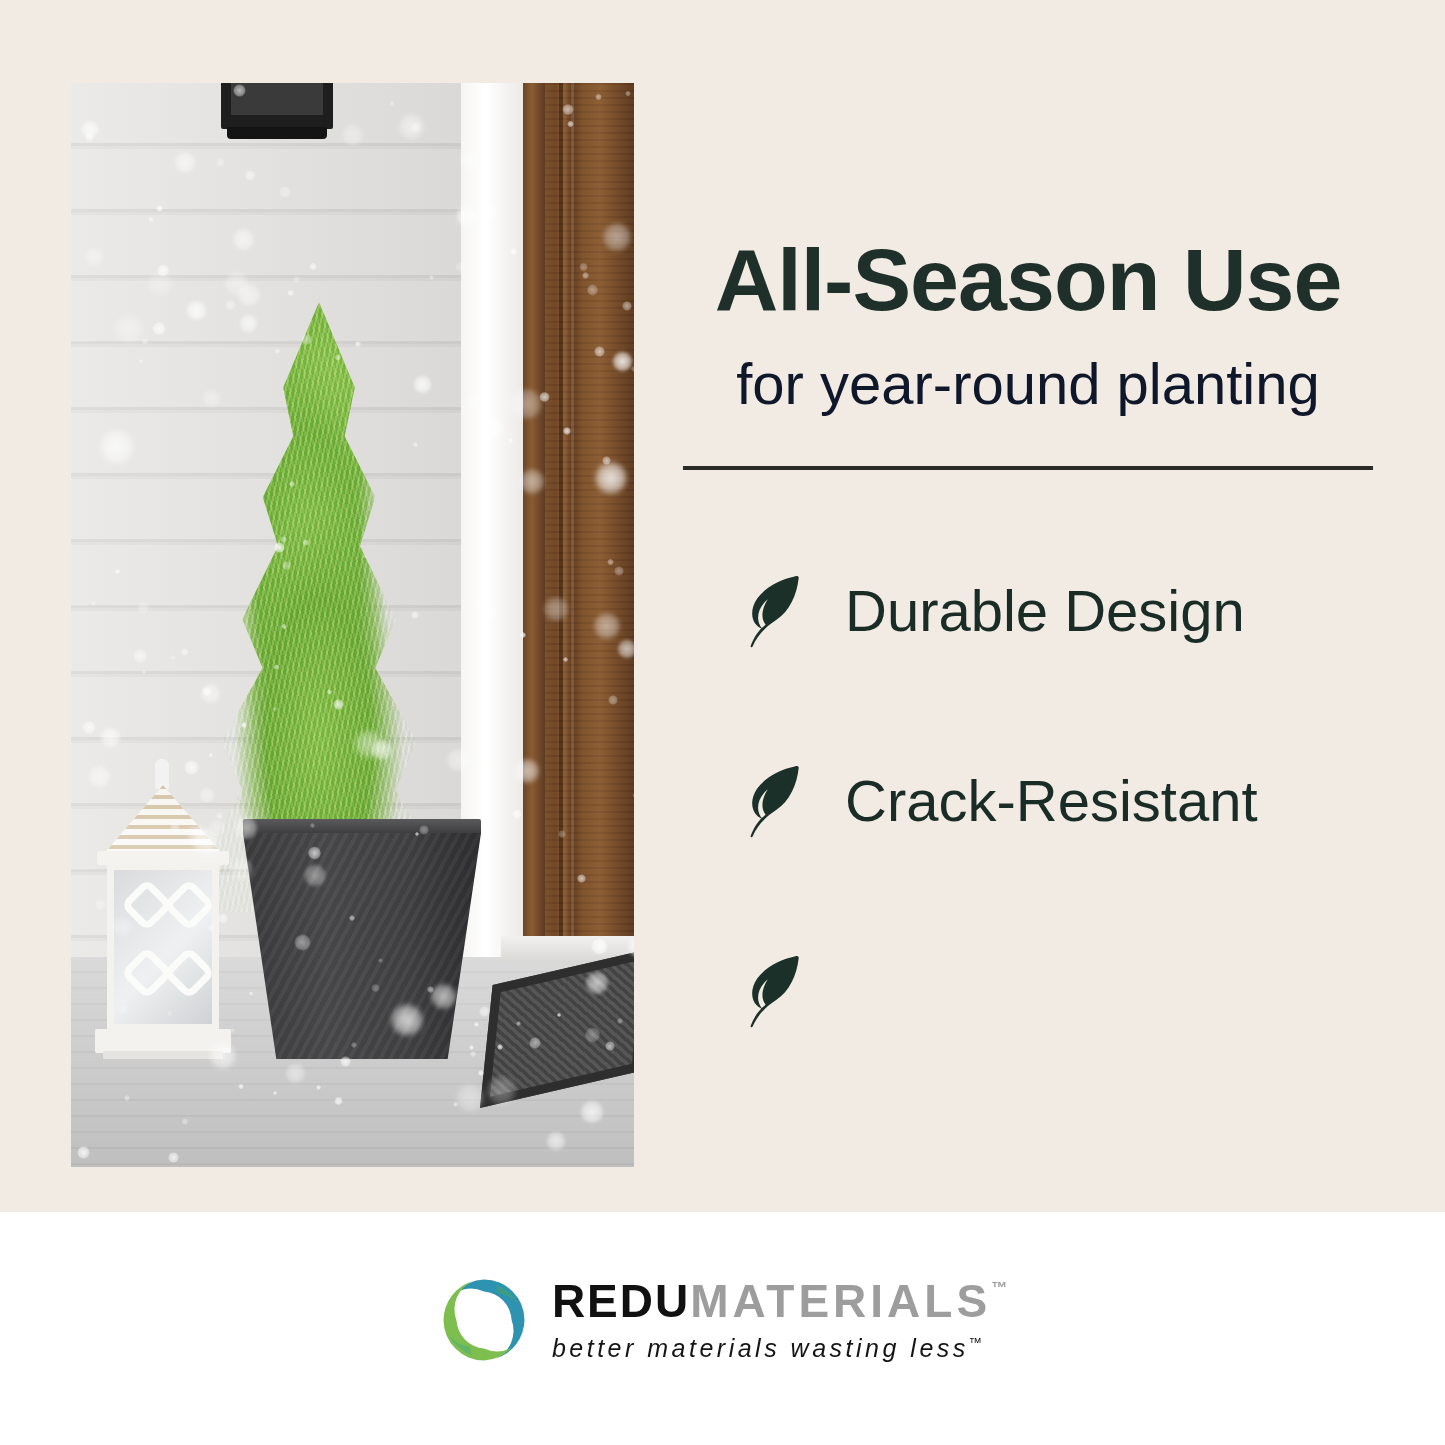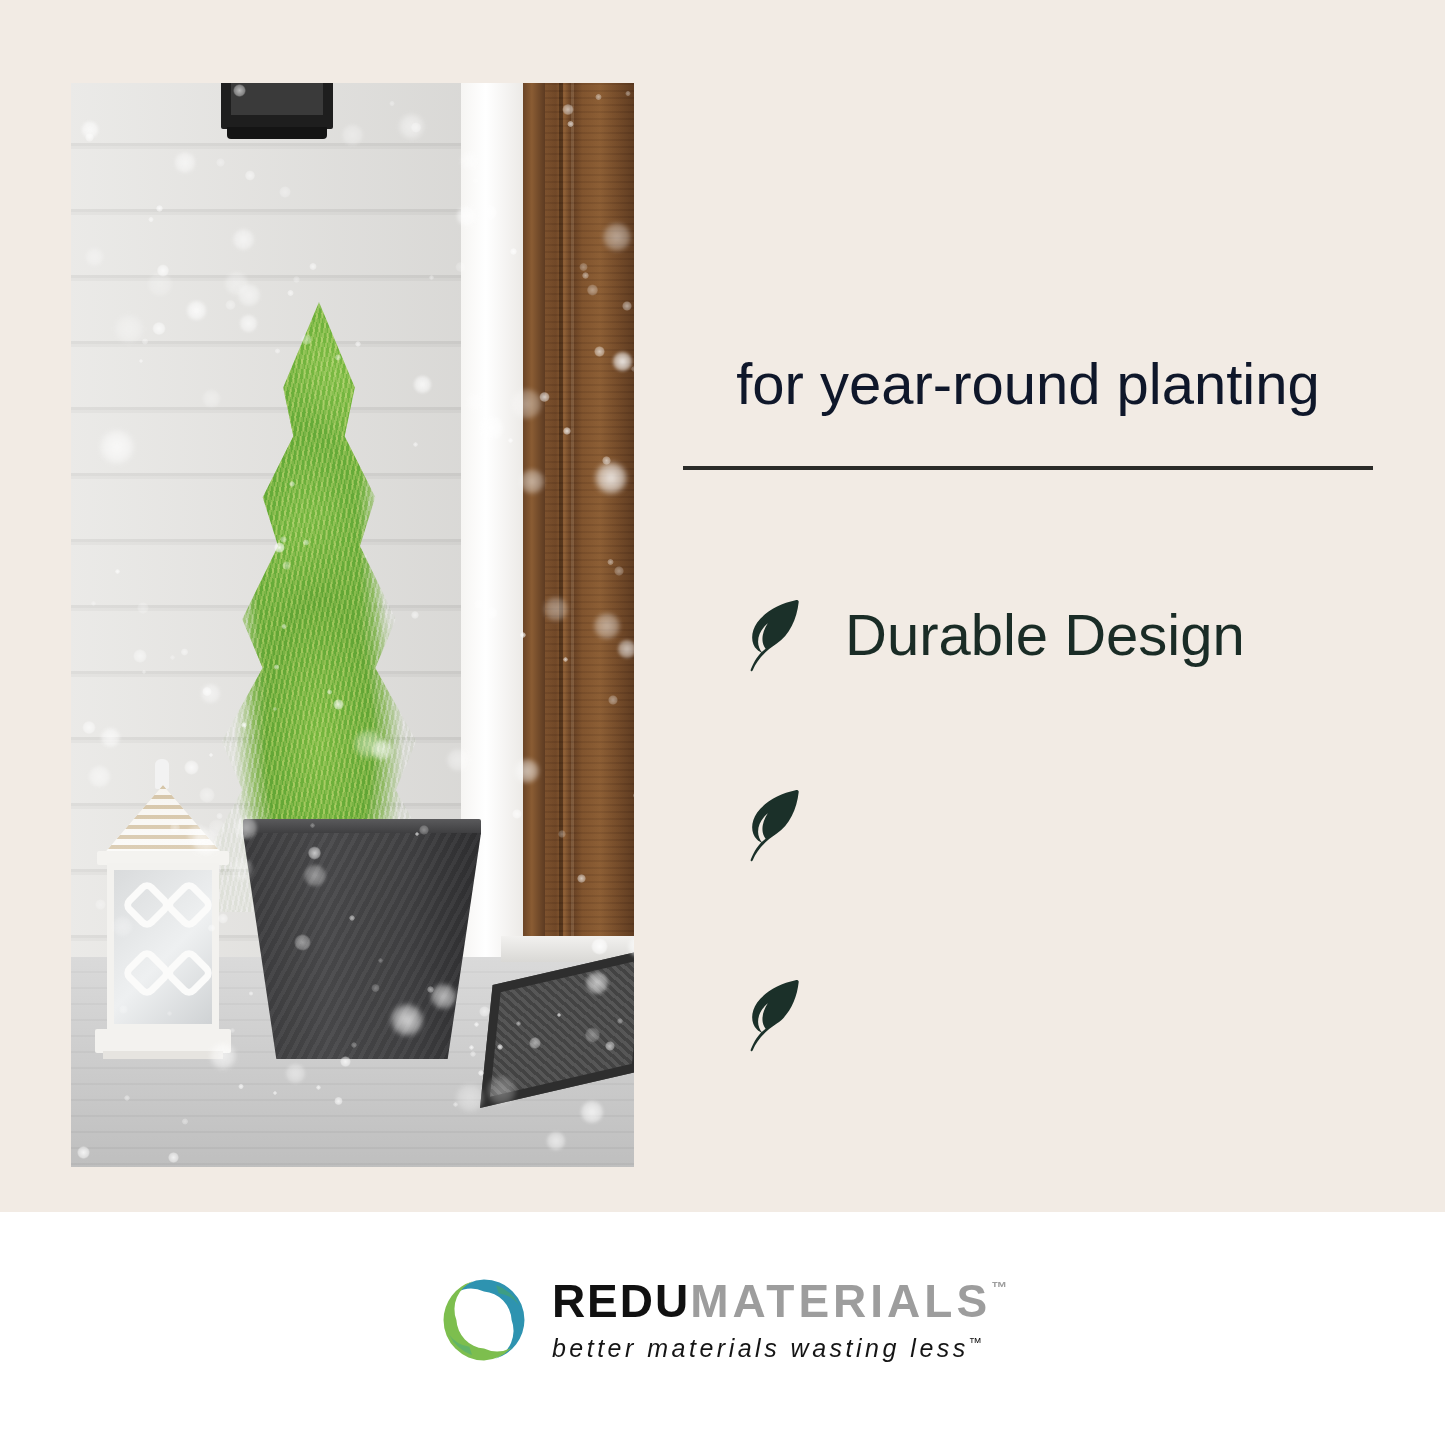--- a/index.html
+++ b/index.html
@@ -215,21 +215,21 @@
   .subhead{
     position:absolute; left:0; top:352px; width:690px;
     text-align:center; font-size:58px; font-weight:400; line-height:1.1;
     color:#0f172a;
   }
   .rule{
     position:absolute; left:0; top:466px; width:690px; height:4px;
     background:#2b2b28;
   }
 
-  .bullets{ position:absolute; left:0; top:540px; width:690px; }
+  .bullets{ position:absolute; left:0; top:516px; width:690px; }
   .bullet{
     display:flex; align-items:center; height:190px; padding-left:62px;
   }
   .leaf-icon{ width:56px; height:74px; flex:0 0 56px; }
   .bullet-label{
     margin-left:44px; font-size:58px; font-weight:400; color:#1A2C26; line-height:1;
   }
 
   
   .footer{
@@ -469,20 +469,21 @@
           <i style="width: 5.08837px; height: 5.08837px; left: 67.8745%; top: 93.9662%; opacity: 0.54;"></i>
           <i style="width: 10.6141px; height: 10.6141px; left: 68.2442%; top: 16.4853%; opacity: 0.33;"></i>
           <i style="width: 4.18337px; height: 4.18337px; left: 24.4641%; top: 61.8275%; opacity: 0.75;"></i>
           <i style="width: 10.6277px; height: 10.6277px; left: 40.8976%; top: 23.1996%; opacity: 0.48;"></i>
           <i style="width: 10.3136px; height: 10.3136px; left: 83.1996%; top: 28.4799%; opacity: 0.77;"></i>
           <i style="width: 12.5318px; height: 12.5318px; left: 15.2588%; top: 16.7125%; opacity: 0.79;"></i>
         </div>
     </div>
 
     <div class="content">
+      <div class="headline">All-Season Use</div>
       <div class="subhead">for year-round planting</div>
       <div class="rule"></div>
 
       <div class="bullets">
 
         <div class="bullet">
           <svg class="leaf-icon" viewBox="0 0 56 74">
             <path d="M50.5 2.2C35 5.5 20 13.5 12.2 24.6 5.4 34.3 5.6 45.3 12 51.6c1.6 1.6 3.6 2.8 5.8 3.6
                      C9.6 46.6 12.6 34 22.8 25.3c-6.1 9.2-7.2 19.1-2.2 25.5c-5.7 4.3-11.1 11-14.9 20.9
                      c-.5 1.3 1.3 2.1 1.9.9C13.3 59.4 22.6 51.7 31.8 45.6C44.3 37.3 51.9 21.1 53.7 4.1
@@ -491,20 +492,21 @@
           <span class="bullet-label">Durable Design</span>
         </div>
 
         <div class="bullet">
           <svg class="leaf-icon" viewBox="0 0 56 74">
             <path d="M50.5 2.2C35 5.5 20 13.5 12.2 24.6 5.4 34.3 5.6 45.3 12 51.6c1.6 1.6 3.6 2.8 5.8 3.6
                      C9.6 46.6 12.6 34 22.8 25.3c-6.1 9.2-7.2 19.1-2.2 25.5c-5.7 4.3-11.1 11-14.9 20.9
                      c-.5 1.3 1.3 2.1 1.9.9C13.3 59.4 22.6 51.7 31.8 45.6C44.3 37.3 51.9 21.1 53.7 4.1
                      C53.9 2.4 52.2 1.8 50.5 2.2Z" fill="#1B3029"></path>
           </svg>
+          <span class="bullet-label">Crack-Resistant</span>
         </div>
 
         <div class="bullet">
           <svg class="leaf-icon" viewBox="0 0 56 74">
             <path d="M50.5 2.2C35 5.5 20 13.5 12.2 24.6 5.4 34.3 5.6 45.3 12 51.6c1.6 1.6 3.6 2.8 5.8 3.6
                      C9.6 46.6 12.6 34 22.8 25.3c-6.1 9.2-7.2 19.1-2.2 25.5c-5.7 4.3-11.1 11-14.9 20.9
                      c-.5 1.3 1.3 2.1 1.9.9C13.3 59.4 22.6 51.7 31.8 45.6C44.3 37.3 51.9 21.1 53.7 4.1
                      C53.9 2.4 52.2 1.8 50.5 2.2Z" fill="#1B3029"></path>
           </svg>
         </div>

